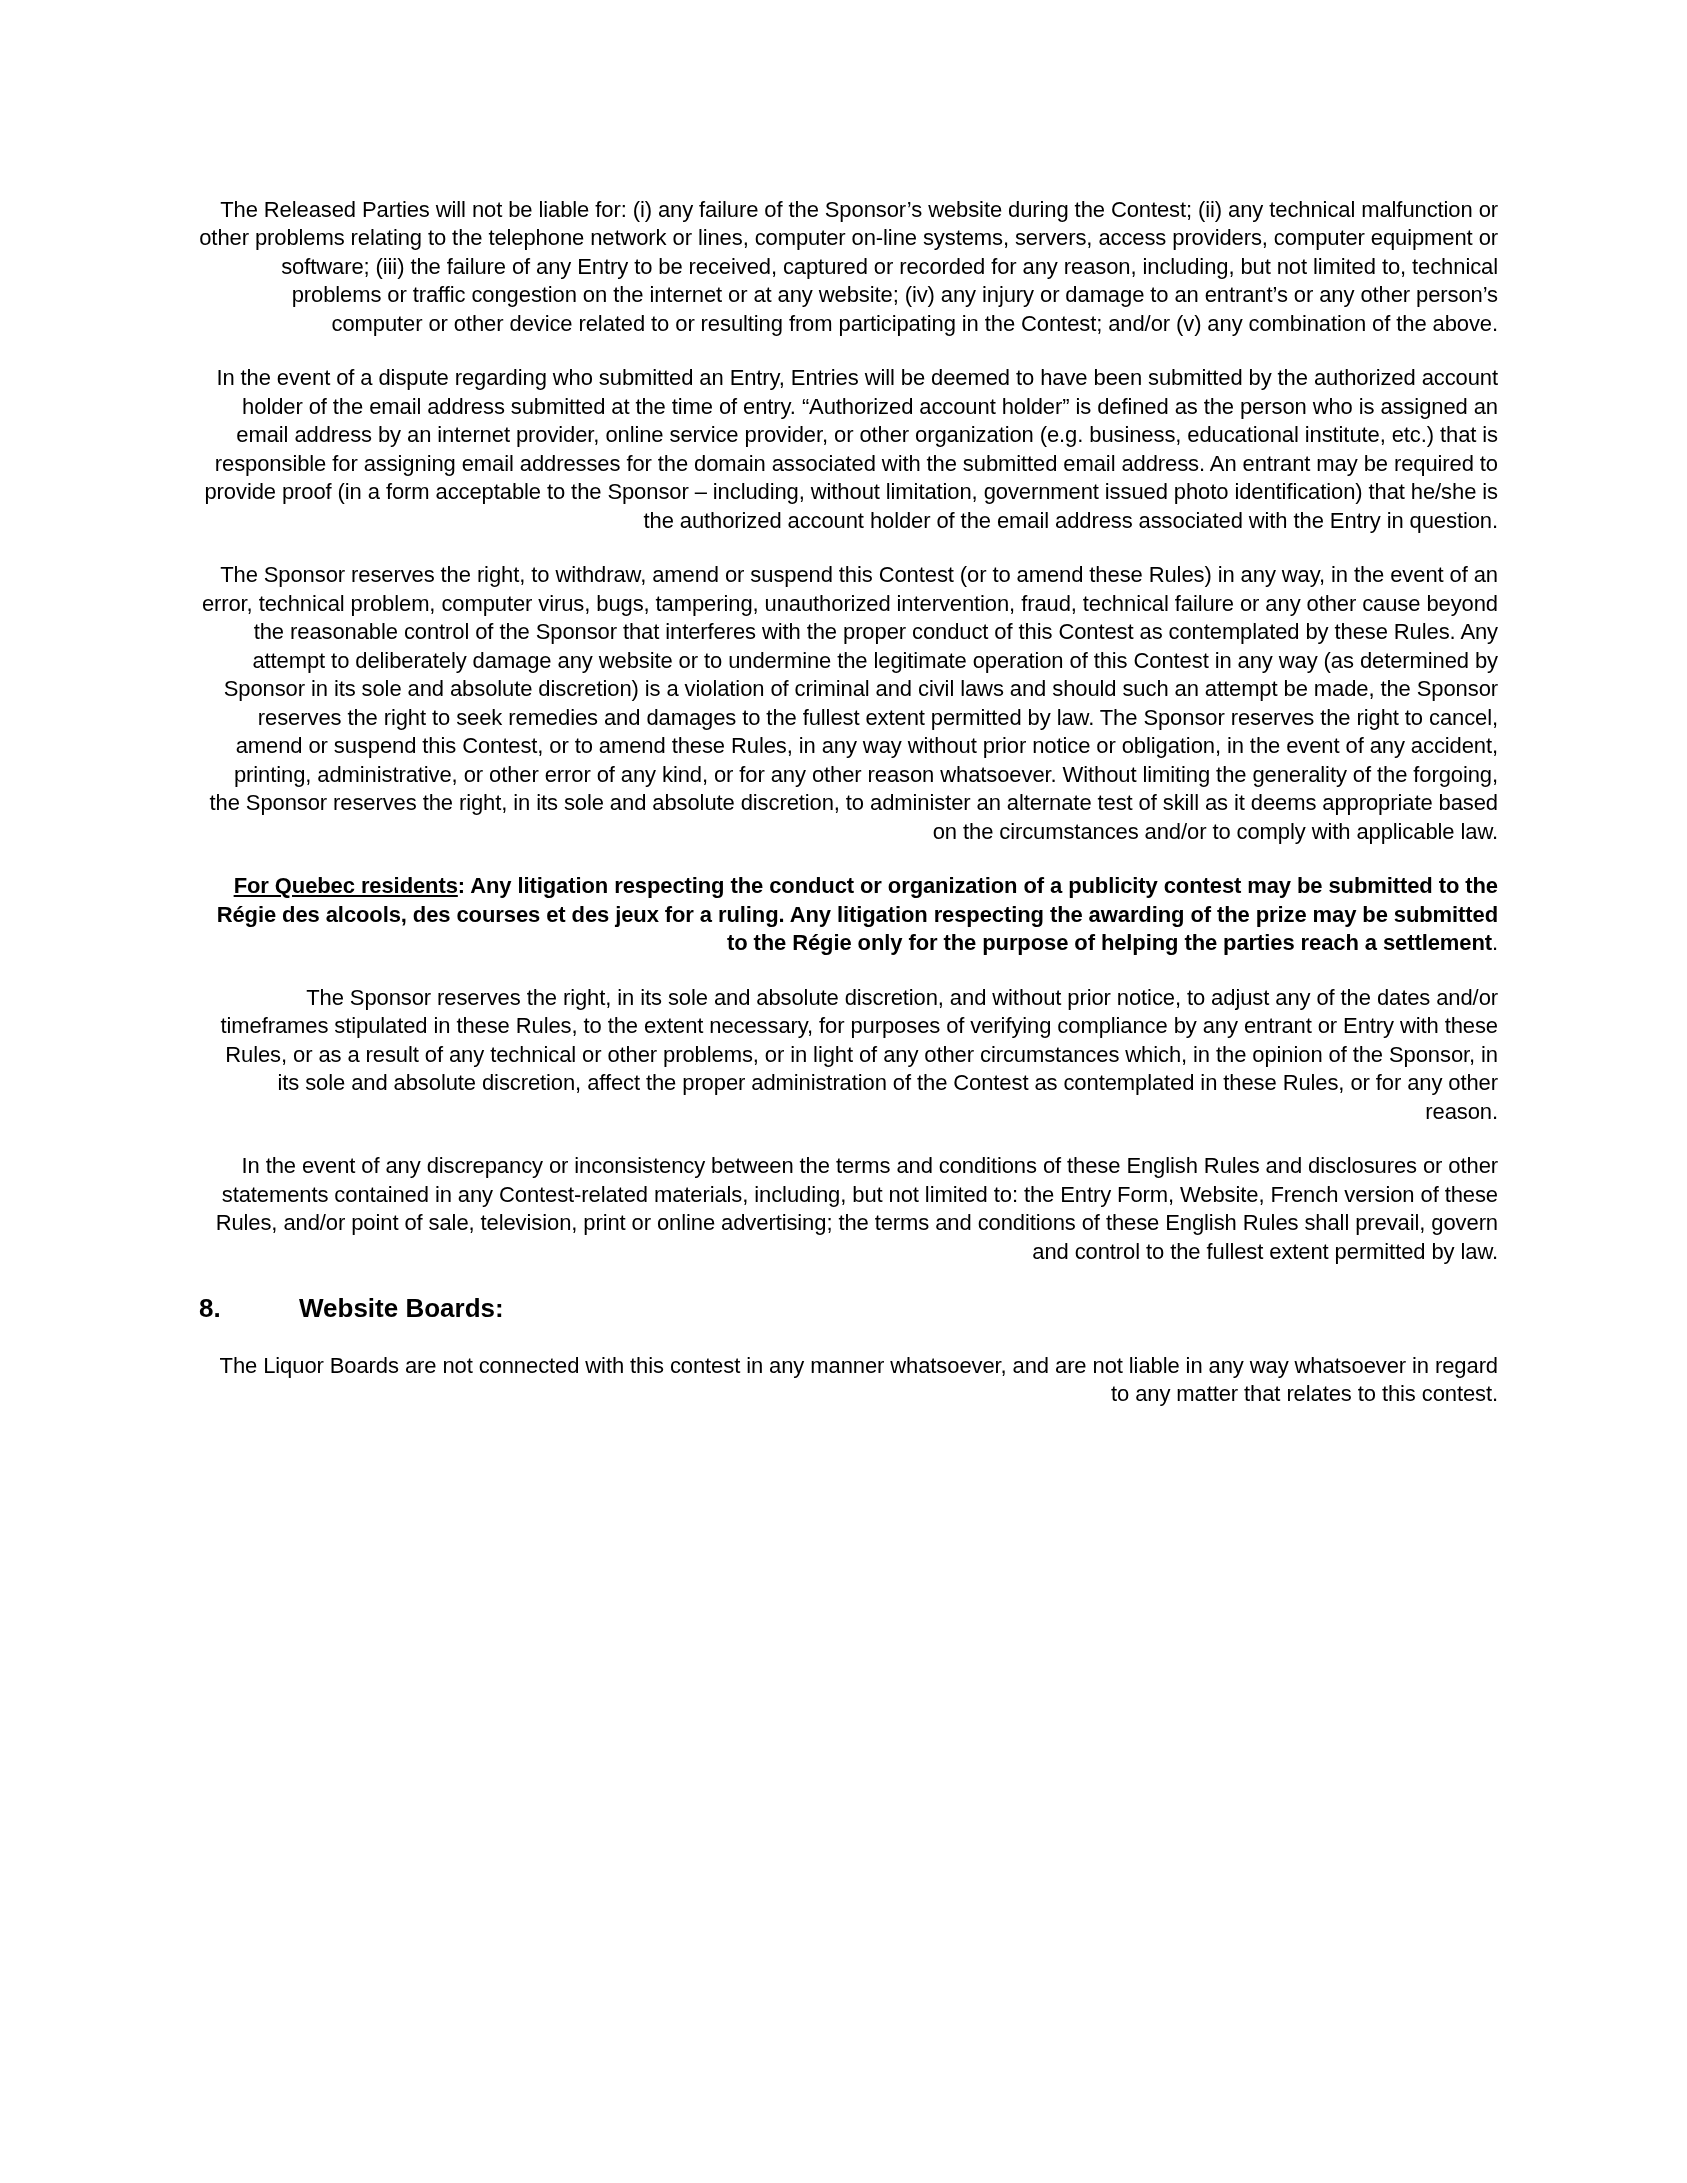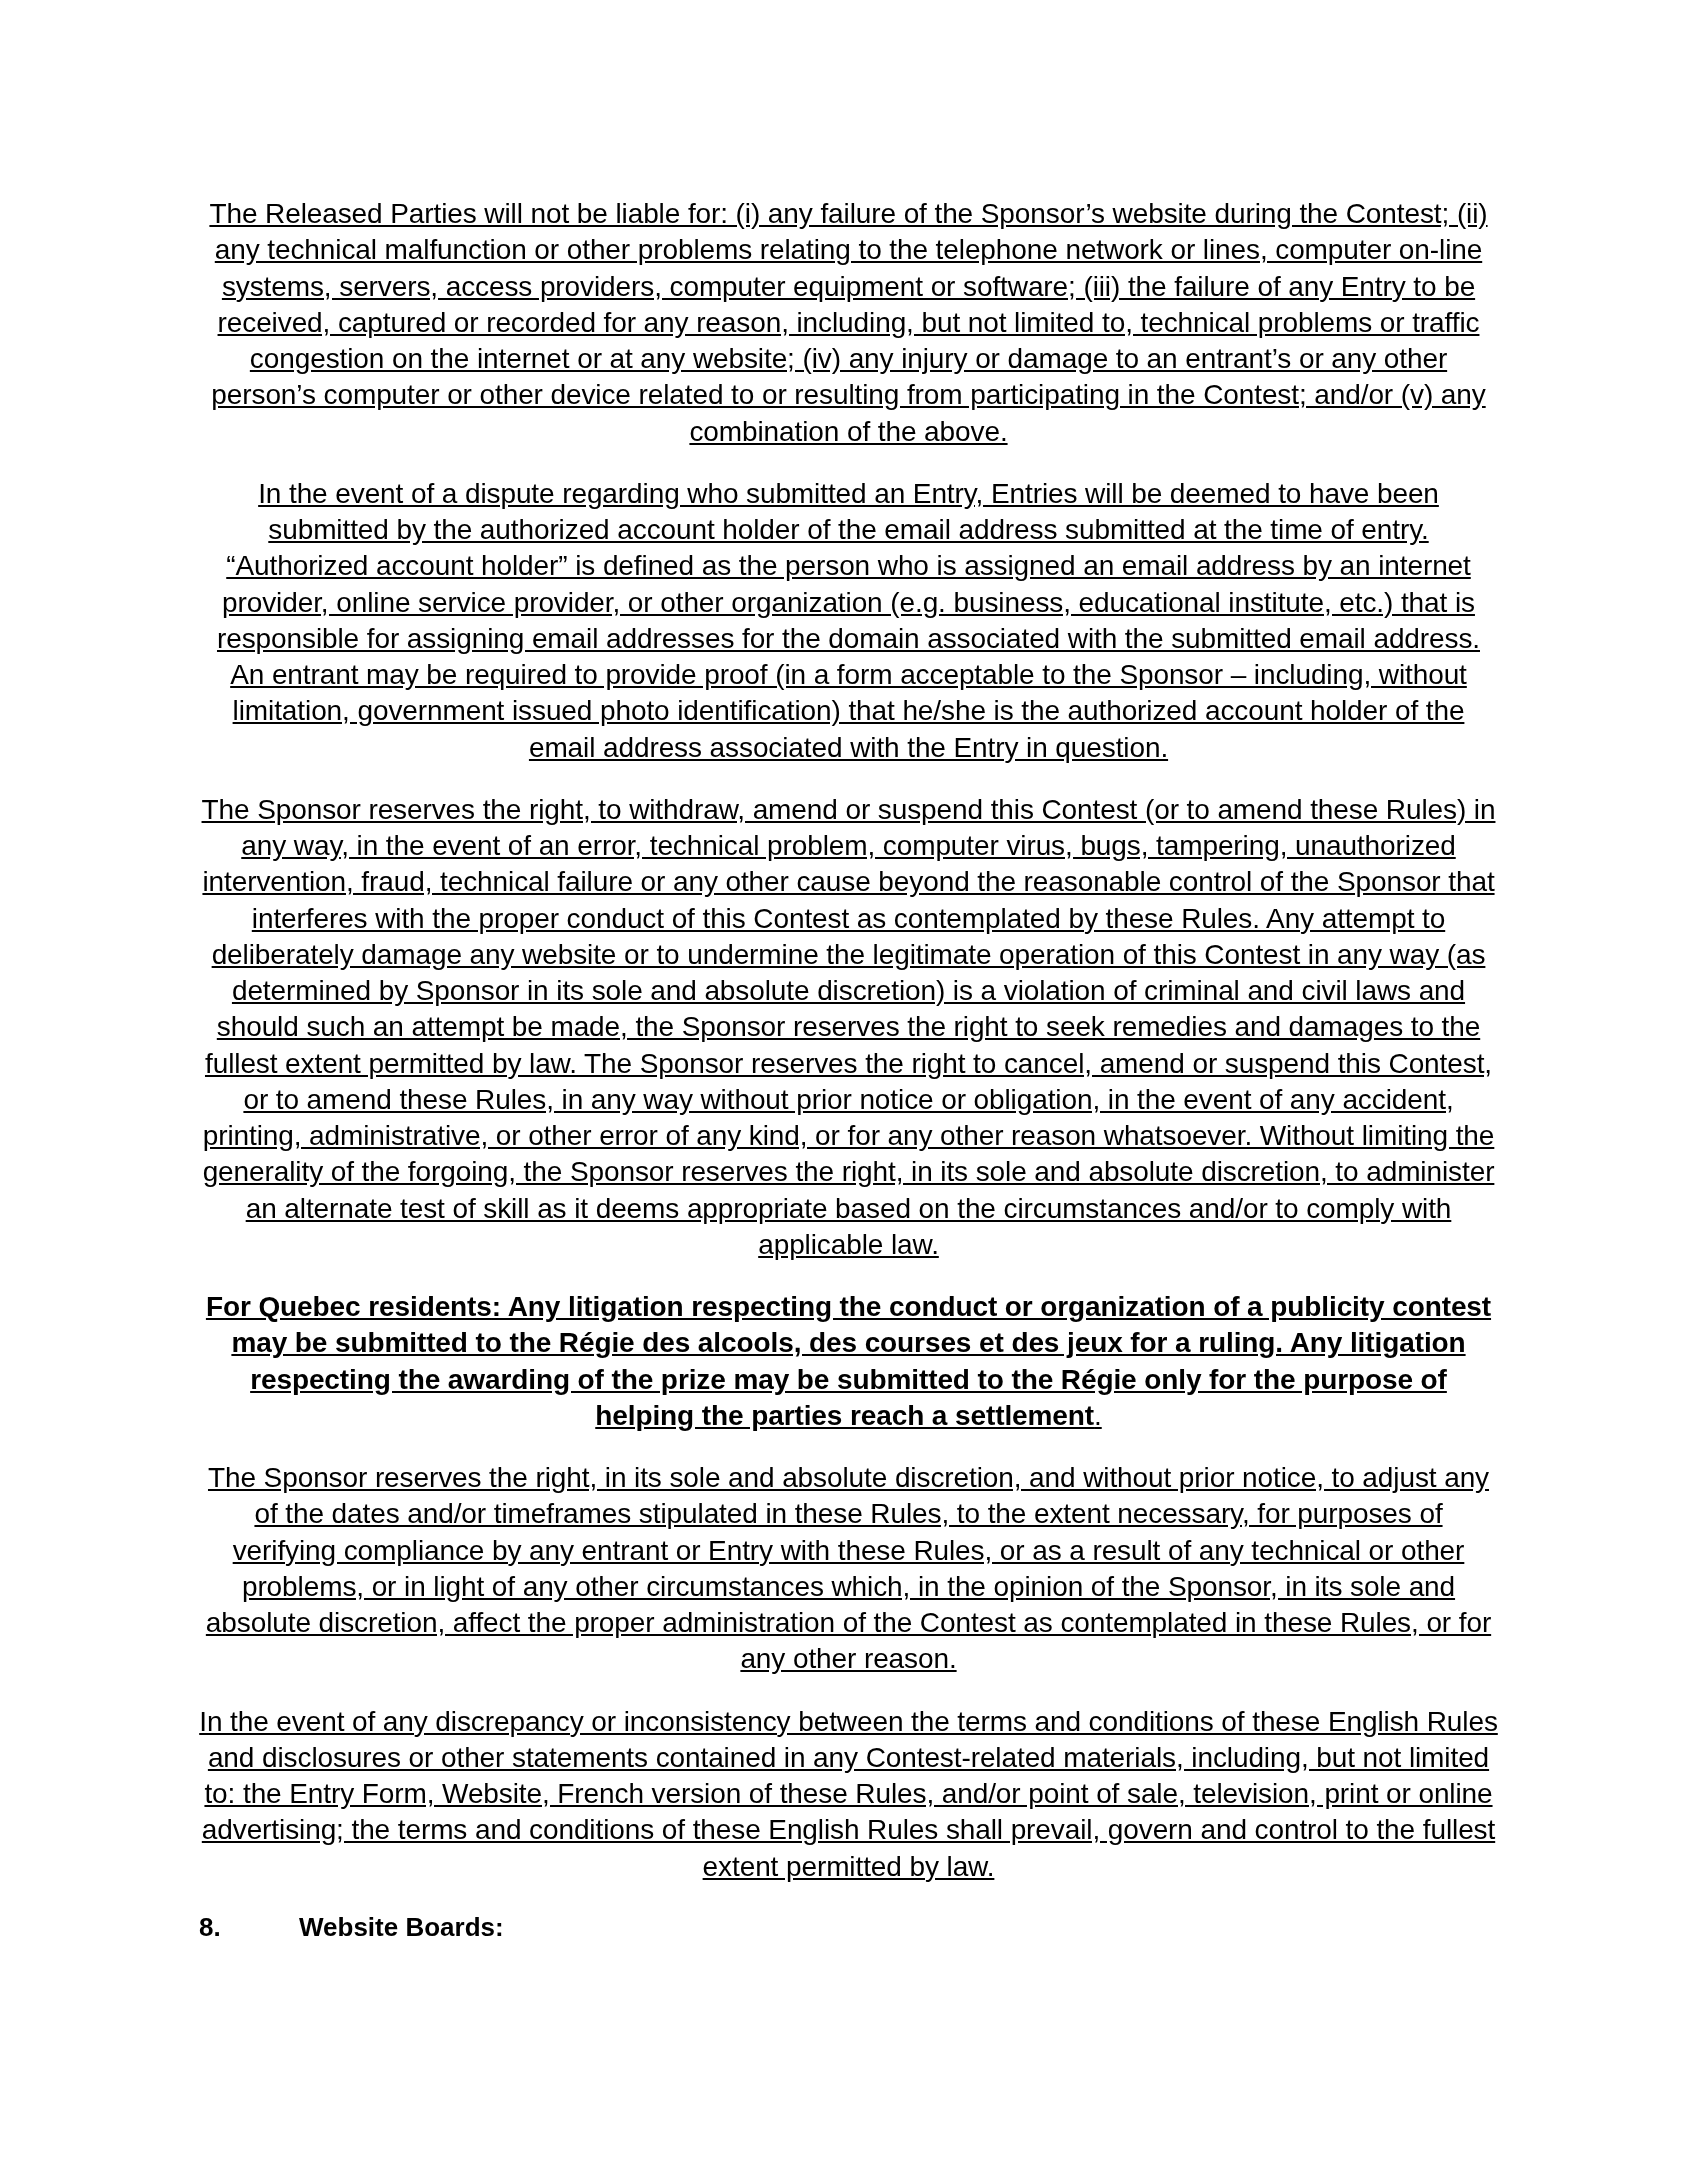--- a/index.html
+++ b/index.html
@@ -16,26 +16,25 @@
     min-height: 2183px;
     background: #ffffff;
     box-sizing: border-box;
     padding: 196px 192px 101px 199px;
     position: relative;
   }
   .doc-body {
     width: 1299px;
   }
   p.para {
-    font-size: 28px;
+    font-size: 22px;
     line-height: 1.295;
     margin: 0 0 26px 0;
-    text-align: center;
+    text-align: right;
     letter-spacing: -0.1px;
-    text-decoration: underline;
   }
   p.para:last-child {
     margin-bottom: 0;
   }
   .bold {
     font-weight: bold;
     margin-top: 41px;
   }
   .underline-bold {
     font-weight: bold;
@@ -76,19 +75,20 @@
 
     <p class="para">The Sponsor reserves the right, in its sole and absolute discretion, and without prior notice, to adjust any of the dates and/or timeframes stipulated in these Rules, to the extent necessary, for purposes of verifying compliance by any entrant or Entry with these Rules, or as a result of any technical or other problems, or in light of any other circumstances which, in the opinion of the Sponsor, in its sole and absolute discretion, affect the proper administration of the Contest as contemplated in these Rules, or for any other reason.</p>
 
     <p class="para">In the event of any discrepancy or inconsistency between the terms and conditions of these English Rules and disclosures or other statements contained in any Contest-related materials, including, but not limited to: the Entry Form, Website, French version of these Rules, and/or point of sale, television, print or online advertising; the terms and conditions of these English Rules shall prevail, govern and control to the fullest extent permitted by law.</p>
 
     <div class="section-heading">
       <span class="num">8.</span>
       <span>Website Boards:</span>
     </div>
 
+    <p class="para">The Liquor Boards are not connected with this contest in any manner whatsoever, and are not liable in any way whatsoever in regard to any matter that relates to this contest.</p>
 
     <div class="spacer-sm"></div>
 
 
   </div>
 </div>
 
 
 </body></html>

